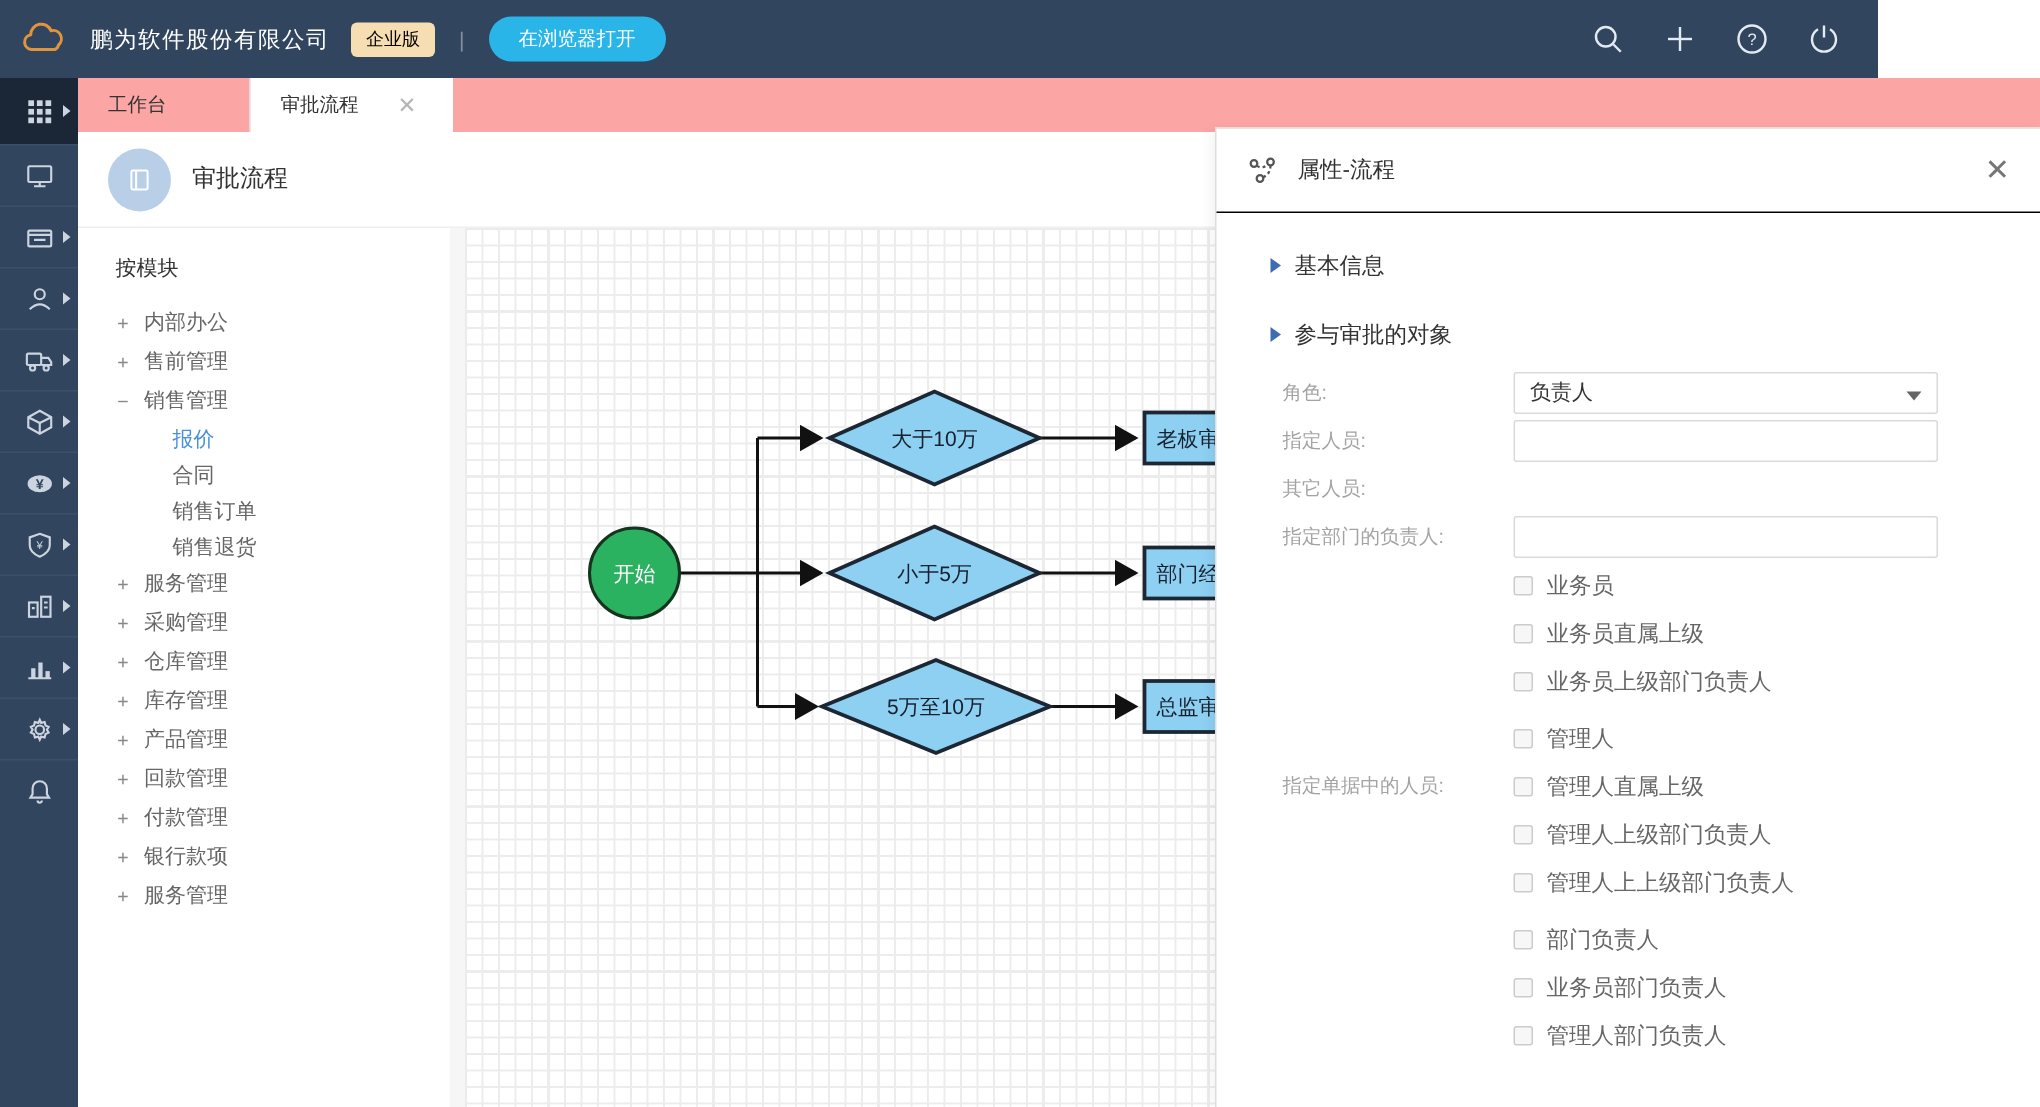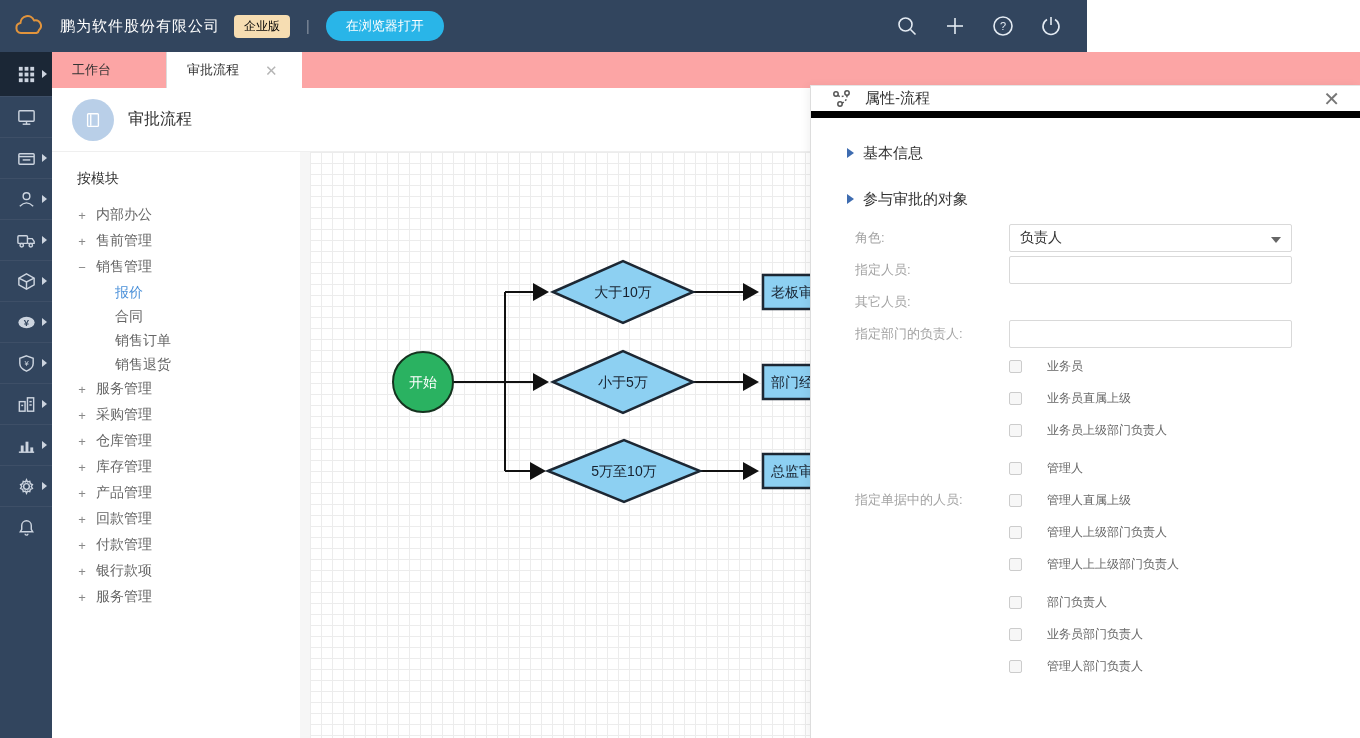--- a/index.html
+++ b/index.html
@@ -1,21 +1,21 @@
 <!DOCTYPE html>
 <html><head>
 <meta charset="utf-8">
 <style>
   * { margin:0; padding:0; box-sizing:border-box; }
   html,body { width:1360px; height:738px; overflow:hidden;
     font-family:"Liberation Sans","DejaVu Sans",sans-serif; background:#fff; }
   body { position:relative; }
 
   
-  .topbar { position:absolute; left:0; top:0; width:1087px; height:52px;
+  .topbar { position:absolute; left:0; top:0; width:1252px; height:52px;
     background:#32455e; display:flex; align-items:center; padding-left:12px; z-index:40; }
   .logo { width:32px; height:24px; margin:0 14px 0 2px; }
   .company { color:#fff; font-size:15px; letter-spacing:1px; }
   .badge { margin-left:14px; background:#f6ddb2; color:#000000; font-size:12px;
     padding:3px 10px; border-radius:4px; }
   .tb-divider { color:rgba(255,255,255,.4); margin:0 16px; font-size:14px; }
   .open-btn { background:#29b5e8; color:#fff; border:none; font-size:13px;
     padding:6px 20px; border-radius:15px; cursor:pointer; font-family:inherit; }
   .tb-spacer { flex:1; }
   .tb-icons { display:flex; align-items:center; gap:24px; margin-right:24px; }
@@ -69,21 +69,21 @@
       linear-gradient(#dddddd 1px, transparent 1px),
       linear-gradient(90deg, #dddddd 1px, transparent 1px);
     background-size:11px 11px, 11px 11px, 55px 55px, 55px 55px; }
   .flow-svg { position:absolute; left:0; top:0; }
   .flow-svg text { font-family:"Liberation Sans","DejaVu Sans",sans-serif; }
 
   
   .props { position:absolute; left:810px; top:85px; right:0; bottom:0; background:#fff;
     border-left:1px solid #ddd; border-top:1px solid #e5e5e5; z-index:50;
     box-shadow:-3px 0 8px rgba(0,0,0,.05); }
-  .props-header { height:32px; border-bottom:7px solid #000000; display:flex;
+  .props-header { height:56px; border-bottom:1px solid #000000; display:flex;
     align-items:center; padding:0 20px; }
   .props-header svg { width:22px; height:22px; stroke:#555; fill:none; stroke-width:1.5; }
   .props-title { margin-left:12px; font-size:15px; color:#333; }
   .props-close { margin-left:auto; color:#777; font-size:20px; cursor:pointer; line-height:1; }
   .props-body { padding-top:12px; }
   .section-row { display:flex; align-items:center; height:46px; padding-left:36px; cursor:pointer; }
   .caret { width:0; height:0; border-left:7px solid #3e6cb0; border-top:5px solid transparent;
     border-bottom:5px solid transparent; margin-right:9px; }
   .section-title { font-size:15px; color:#333; }
   .prow { display:flex; align-items:center; min-height:32px; padding-left:44px; }
@@ -91,21 +91,21 @@
   .plabel { width:154px; font-size:13px; color:#a3a3a3; flex-shrink:0; }
   .pfield { width:283px; height:28px; border:1px solid #d9d9d9; border-radius:2px;
     background:#fff; position:relative; display:flex; align-items:center; padding:0 10px; }
   .pfield input { border:none; outline:none; width:100%; font-size:14px; color:#333;
     font-family:inherit; background:transparent; }
   .select-value { font-size:14px; color:#333; }
   .select-caret { position:absolute; right:10px; top:12px; width:0; height:0;
     border-top:6px solid #666; border-left:5px solid transparent; border-right:5px solid transparent; }
   .cbox { width:13px; height:13px; border:1px solid #ccc; background:#f7f7f7;
     border-radius:2px; margin-right:9px; flex-shrink:0; cursor:pointer; }
-  .cbl { font-size:12px; color:#666; cursor:pointer;margin-left:16px; }
+  .cbl { font-size:15px; color:#666; cursor:pointer; }
 </style>
 </head>
 <body>
 
 <div class="topbar">
   <svg class="logo" viewBox="0 0 32 24">
     <path d="M7 19 a5 5 0 0 1 -.5-9.9 A7 7 0 0 1 20 6.5 a5.5 5.5 0 0 1 5 9.5 a4 4 0 0 1 -2.5 3 z" fill="none" stroke="#e2943c" stroke-width="2" stroke-linejoin="round"></path>
   </svg>
   <span class="company">鹏为软件股份有限公司</span>
   <span class="badge">企业版</span>

